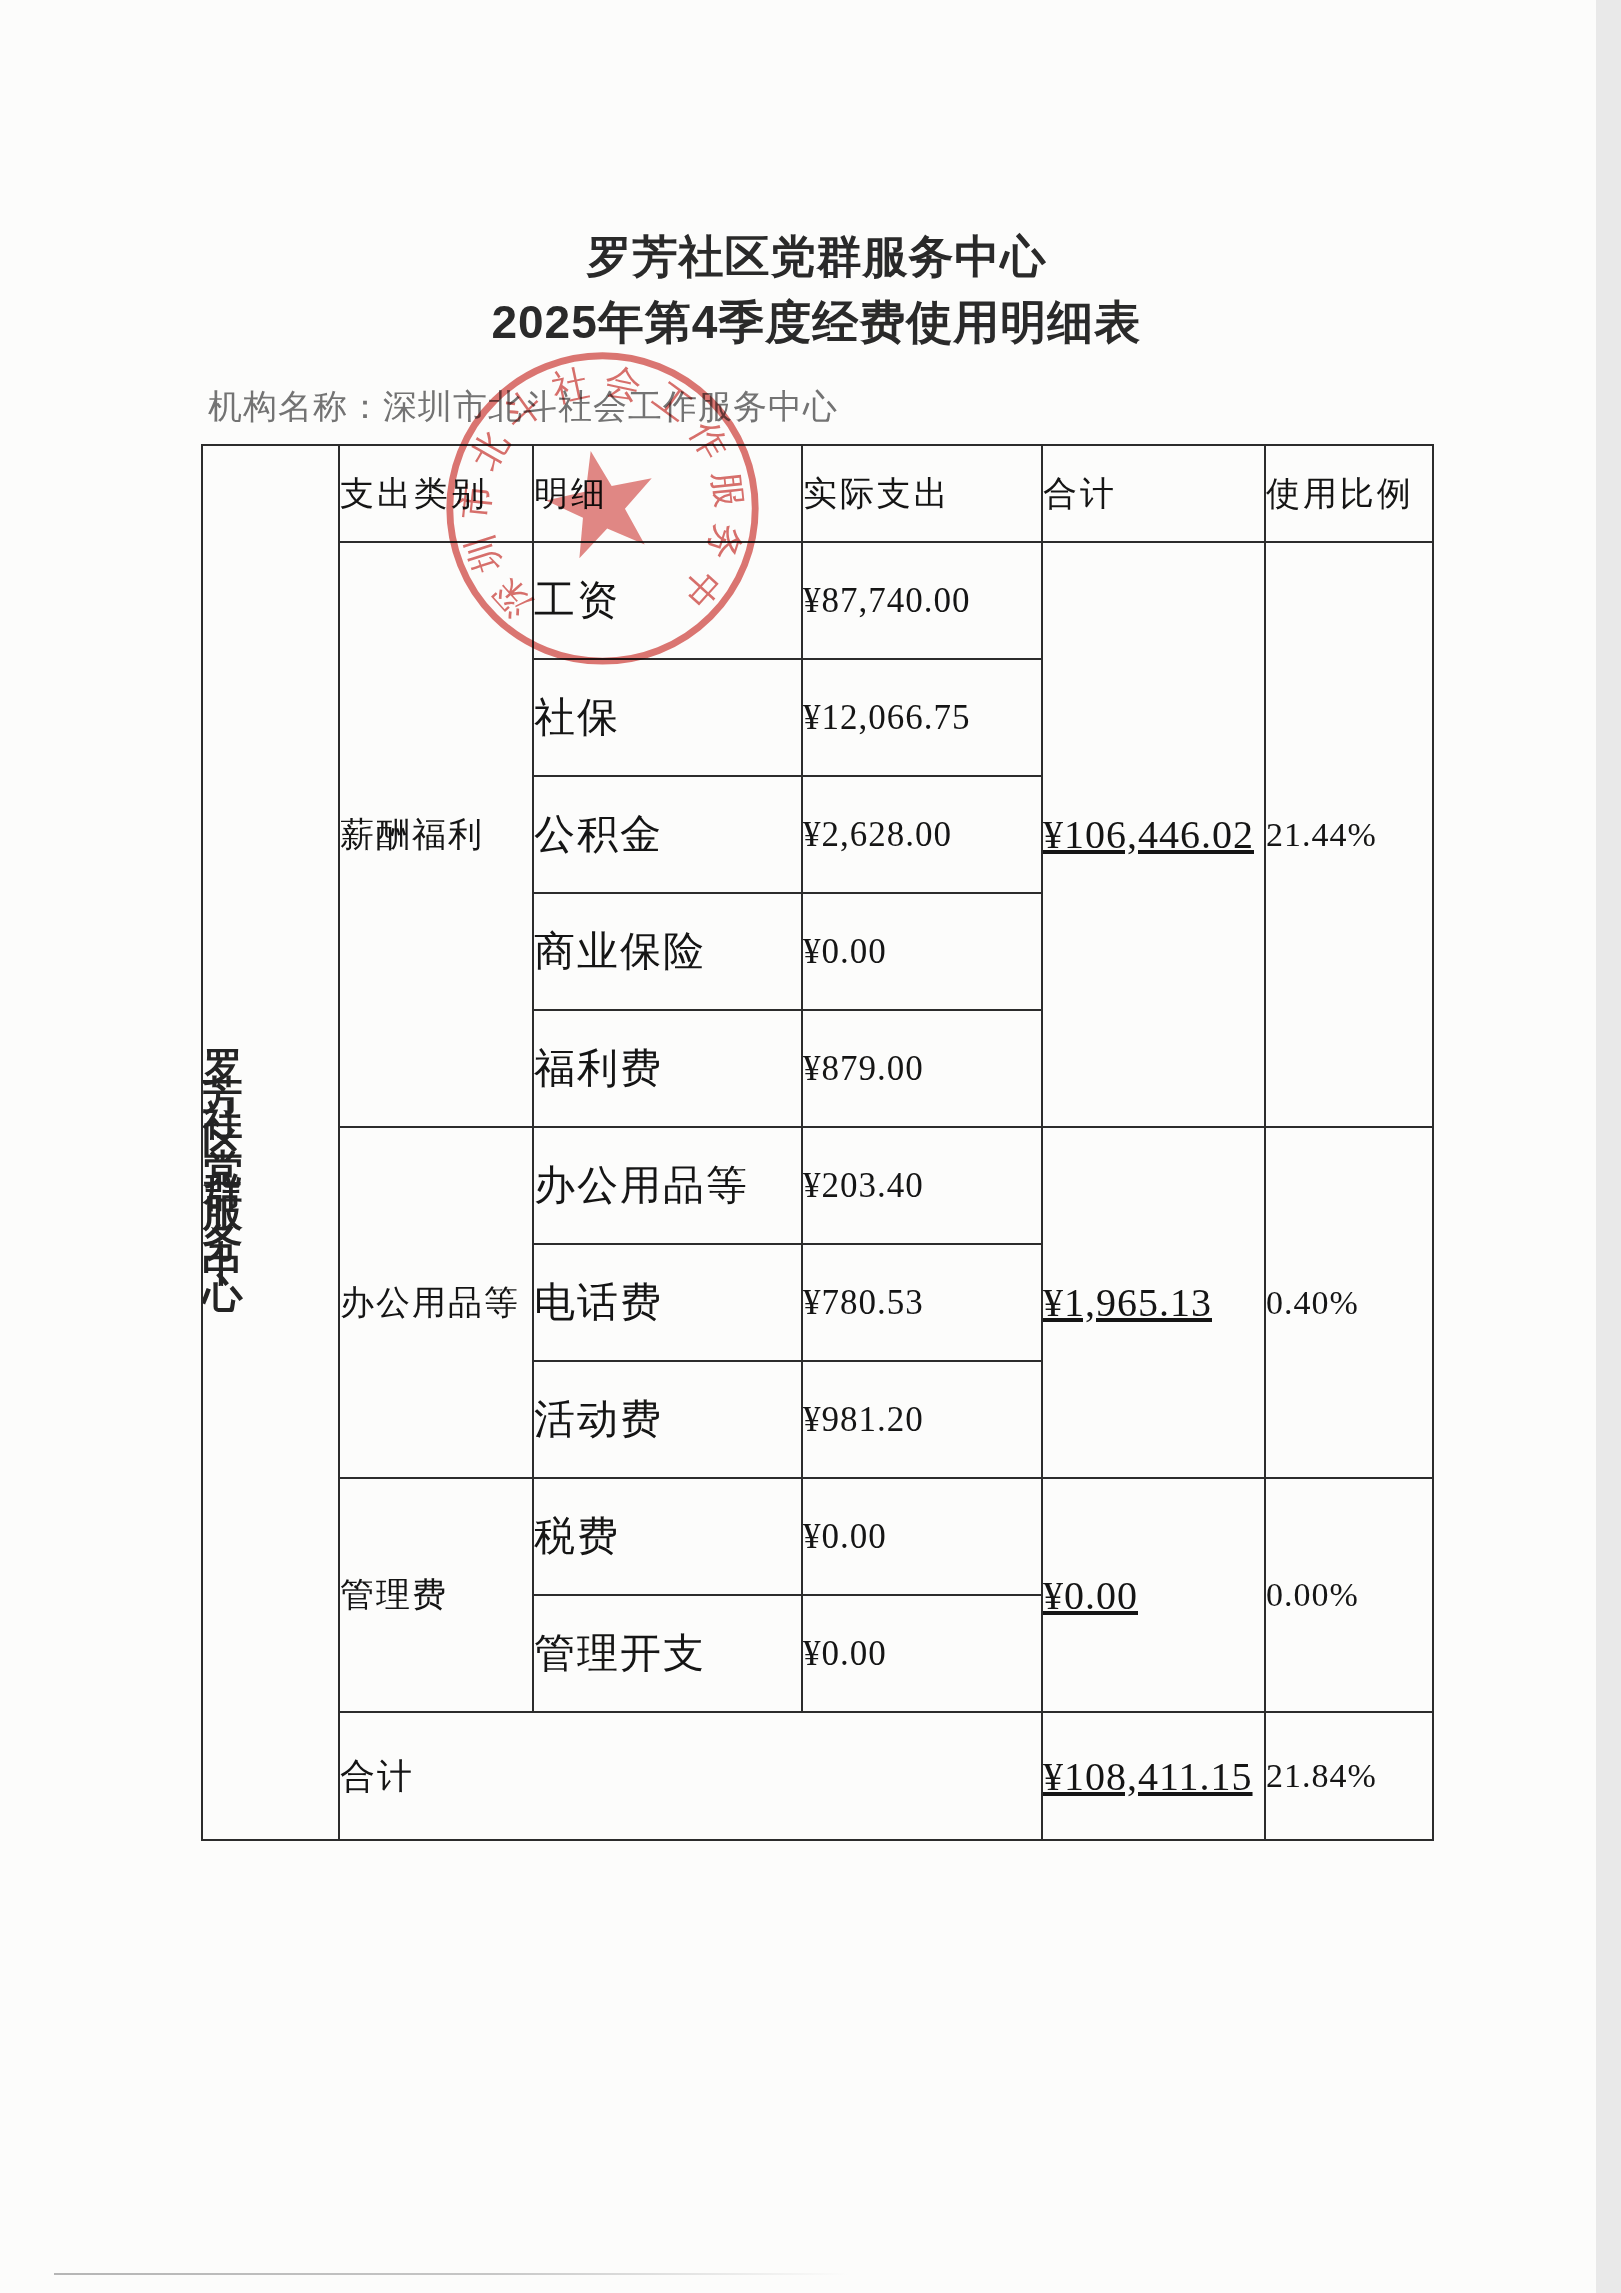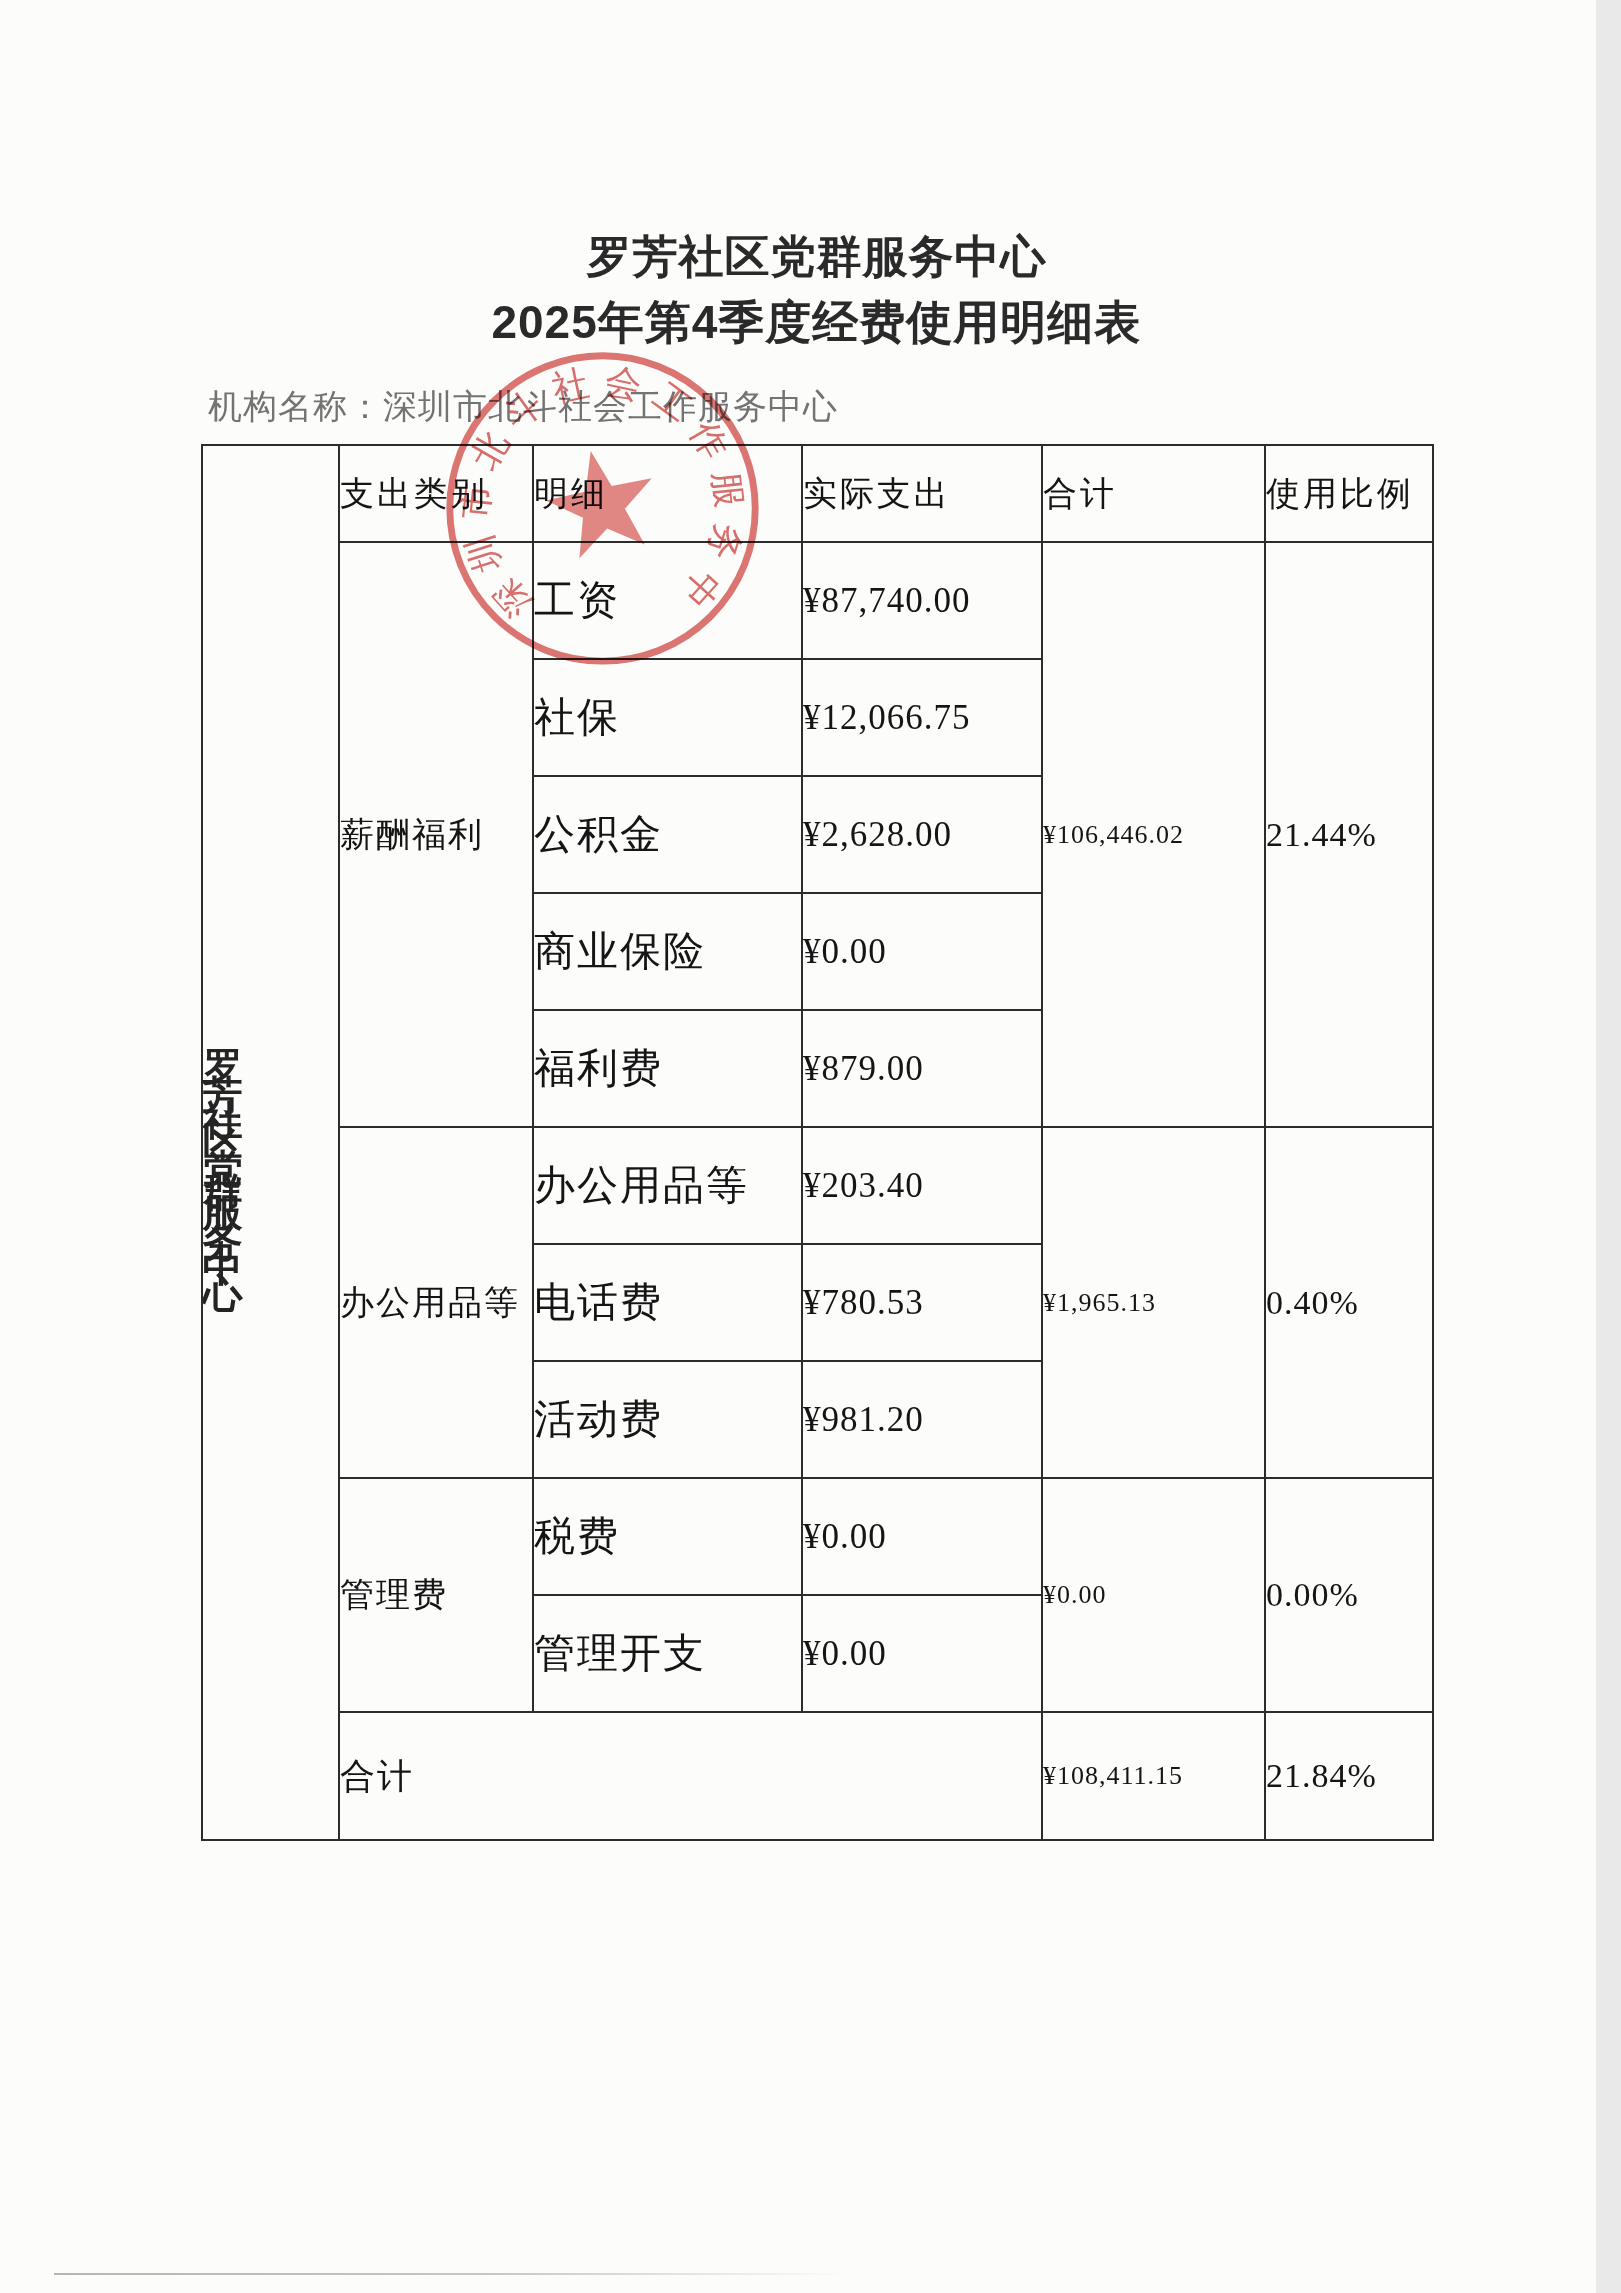--- a/index.html
+++ b/index.html
@@ -56,21 +56,21 @@
     padding: 0;
     overflow: hidden;
   }
   tr.hdr  { height: 97px; }
   tr.body { height: 117px; }
   tr.trow { height: 128px; }
   td.hcell   { font-size: 34px; letter-spacing: 2.9px; }
   td.catcell { font-size: 34px; letter-spacing: 2px; border-radius: 11px; }
   td.lblcell { font-size: 41px; letter-spacing: 2px; }
   td.amtcell { font-size: 35px; letter-spacing: 1px; }
-  td.subcell { font-size: 26px; letter-spacing: 1px; }
+  td.subcell { font-size: 40px; letter-spacing: 1px; text-decoration: underline; }
   td.ratcell { font-size: 34px; letter-spacing: 1px; }
   td.totlbl  { font-size: 35px; letter-spacing: 2px; }
   td.corner  { vertical-align: middle; text-align: center; }
   .vlabel {
     display: inline-block;
     writing-mode: vertical-rl;
     text-orientation: upright;
     font-family: "Liberation Sans", sans-serif;
     font-weight: 700;
     font-size: 40px;

